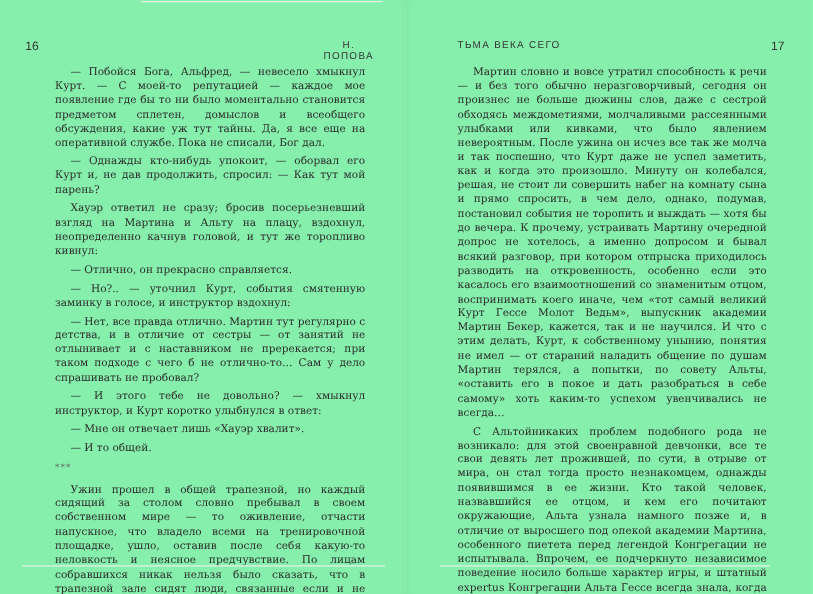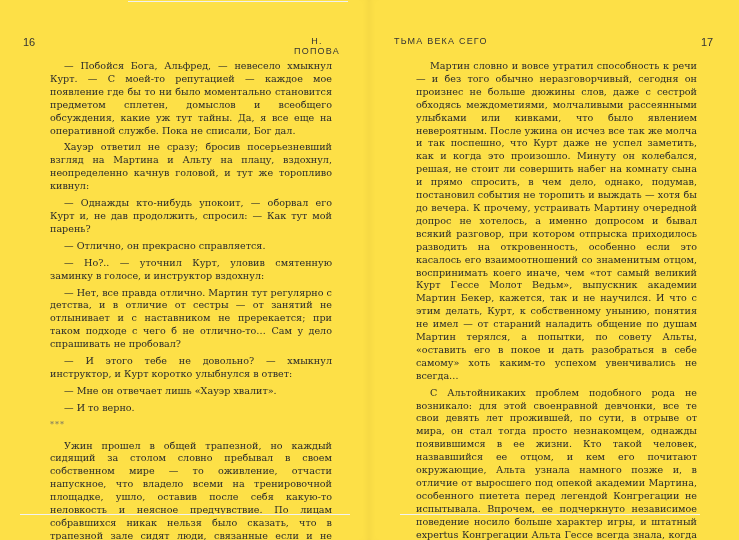--- a/index.html
+++ b/index.html
@@ -5,21 +5,21 @@
     html, body { margin: 0; padding: 0; }
     body {
       width: 739px; height: 540px; overflow: hidden;
       background: #ffffff;
       font-family: "DejaVu Serif", "Liberation Serif", serif;
       color: #2b2b2b;
       position: relative;
     }
     .spread { position: absolute; left: 0; top: 0; width: 739px; height: 540px; }
     .page {
-      position: absolute; top: 0; height: 540px; background: #fde047;
+      position: absolute; top: 0; height: 540px; background: #86efac;
     }
     .page-left { left: 0; width: 369px; box-shadow: inset -6px 0 8px -6px rgba(0,0,0,0.06); }
     .page-right { left: 369px; width: 370px; box-shadow: inset 6px 0 8px -6px rgba(0,0,0,0.06); }
     .edge-bottom-left {
       position: absolute; left: 20px; width: 330px; top: 514px; height: 1px; background: #f2f2f2;
     }
     .edge-bottom-right {
       position: absolute; left: 400px; width: 300px; top: 514px; height: 1px; background: #f2f2f2;
     }
     .edge-top-left {
@@ -49,37 +49,37 @@
 <div class="spread">
 
   <div class="page page-left">
     <div class="running-head" style="left:23px;">
       <span class="folio">16</span>
     </div>
     <div class="running-head" style="left:287px; width:60px; text-align:center;">Н. Попова</div>
 
     <div class="text-block left-text">
       <p>— Побойся Бога, Альфред, — невесело хмыкнул Курт. — С моей-то репутацией — каждое мое появление где бы то ни было моментально становится предметом сплетен, домыслов и всеобщего обсуждения, какие уж тут тайны. Да, я все еще на оперативной службе. Пока не списали, Бог дал.</p>
+      <p>— Однажды кто-нибудь упокоит, — оборвал его Курт и, не дав продолжить, спросил: — Как тут мой парень?</p>
       <p>Хауэр ответил не сразу; бросив посерьезневший взгляд на Мартина и Альту на плацу, вздохнул, неопределенно качнув головой, и тут же торопливо кивнул:</p>
-      <p>— Однажды кто-нибудь упокоит, — оборвал его Курт и, не дав продолжить, спросил: — Как тут мой парень?</p>
       <p>— Отлично, он прекрасно справляется.</p>
-      <p>— Но?.. — уточнил Курт, уловив смятенную заминку в голосе, и инструктор вздохнул:</p>
+      <p>— Но?.. — уточнил Курт, события смятенную заминку в голосе, и инструктор вздохнул:</p>
       <p>— Нет, все правда отлично. Мартин тут регулярно с детства, и в отличие от сестры — от занятий не отлынивает и с наставником не пререкается; при таком подходе с чего б не отлично-то… Сам у дело спрашивать не пробовал?</p>
       <p>— И этого тебе не довольно? — хмыкнул инструктор, и Курт коротко улыбнулся в ответ:</p>
       <p>— Мне он отвечает лишь «Хауэр хвалит».</p>
-      <p>— И то верно.</p>
+      <p>— И то общей.</p>
       <p class="stars">***</p>
       <p class="gap">Ужин прошел в общей трапезной, но каждый сидящий за столом словно пребывал в своем собственном мире — то оживление, отчасти напускное, что владело всеми на тренировочной площадке, ушло, оставив после себя какую-то неловкость и неясное предчувствие. По лицам собравшихся никак нельзя было сказать, что в трапезной зале сидят люди, связанные если и не дружескими, то уж точно приятельскими или родственными узами, впервые за долгое время нашедшие возможность увидеться: казалось, что тут, под высокими темными сводами, те самые приятели и родичи поминают кого-то из близких, ушедшего в мир иной прежде срока.</p>
     </div>
     <div class="edge-top-left"></div>
     <div class="edge-bottom-left"></div>
   </div>
 
   <div class="page page-right">
-    <div class="running-head" style="left:25px;">Тьма века сего</div>
+    <div class="running-head" style="left:47px;">Тьма века сего</div>
     <div class="running-head" style="left:332px;">
       <span class="folio">17</span>
     </div>
 
     <div class="text-block right-text" style="left:43px;">
       <p>Мартин словно и вовсе утратил способность к речи — и без того обычно неразговорчивый, сегодня он произнес не больше дюжины слов, даже с сестрой обходясь междометиями, молчаливыми рассеянными улыбками или кивками, что было явлением невероятным. После ужина он исчез все так же молча и так поспешно, что Курт даже не успел заметить, как и когда это произошло. Минуту он колебался, решая, не стоит ли совершить набег на комнату сына и прямо спросить, в чем дело, однако, подумав, постановил события не торопить и выждать — хотя бы до вечера. К прочему, устраивать Мартину очередной допрос не хотелось, а именно допросом и бывал всякий разговор, при котором отпрыска приходилось разводить на откровенность, особенно если это касалось его взаимоотношений со знаменитым отцом, воспринимать коего иначе, чем «тот самый великий Курт Гессе Молот Ведьм», выпускник академии Мартин Бекер, кажется, так и не научился. И что с этим делать, Курт, к собственному унынию, понятия не имел — от стараний наладить общение по душам Мартин терялся, а попытки, по совету Альты, «оставить его в покое и дать разобраться в себе самому» хоть каким-то успехом увенчивались не всегда…</p>
       <p>С Альтойникаких проблем подобного рода не возникало: для этой своенравной девчонки, все те свои девять лет прожившей, по сути, в отрыве от мира, он стал тогда просто незнакомцем, однажды появившимся в ее жизни. Кто такой человек, назвавшийся ее отцом, и кем его почитают окружающие, Альта узнала намного позже и, в отличие от выросшего под опекой академии Мартина, особенного пиетета перед легендой Конгрегации не испытывала. Впрочем, ее подчеркнуто независимое поведение носило больше характер игры, и штатный expertus Конгрегации Альта Гессе всегда знала, когда пора придержать лошадей. Как бы он выкручивался, если б сложилось иначе и при своих способностях дочь обладала еще и по-настоящему строптивым норовом — Курт не представлял и был благодарен судьбе за то, что был избавлен от такой головной боли. Хотя судьба, вообще говоря, имела вполне человеческий облик некой ведьмы и ректора академии, не устающих упрекать майстера инквизитора за недостаточное внимание к воспитанию чада, однако сам Курт подозревал, что</p>
     </div>
     <div class="edge-bottom-right" style="left:31px;"></div>
   </div>

